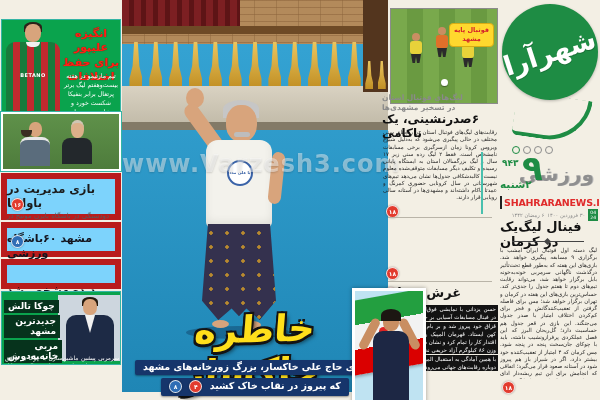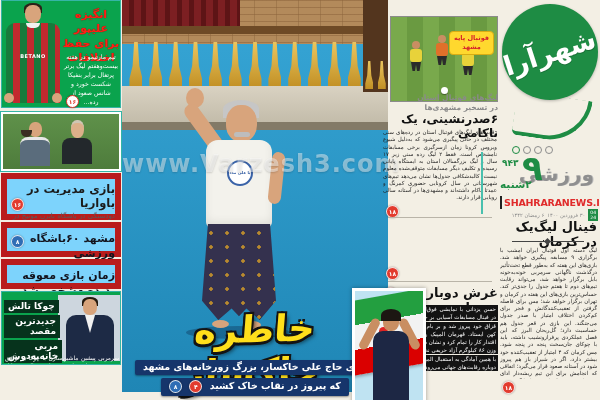--- a/index.html
+++ b/index.html
@@ -1,19 +1,19 @@
 <!DOCTYPE html>
 <html lang="fa" dir="rtl"><head>
 <meta charset="utf-8">
 <style>
   html,body{margin:0;padding:0;}
   .page{position:relative;width:600px;height:400px;background:#f3efe4;overflow:hidden;
         font-family:"DejaVu Sans",sans-serif;direction:rtl;}
   .abs{position:absolute;}
-  .c{text-align:right;}
+  .c{text-align:left;}
   .b{font-weight:bold;}
   .jt{text-align:justify;overflow:hidden;color:#1f1f1f;}
   
   .pg{width:11px;height:11px;border-radius:50%;display:inline-flex;align-items:center;justify-content:center;
       font-size:6px;font-weight:bold;color:#fff;border:1px solid rgba(255,255,255,.85);box-shadow:0 0 2px rgba(0,0,0,.4);}
   .pg.red{background:#e23b2e;} .pg.blue{background:#2f6db5;}
   .pg.wr{background:#fff;color:#e23b2e;border-color:#e23b2e;}
   .pg.wg{background:#fff;color:#0a7a3c;border-color:#fff;}
   
   .photo-main{left:122px;top:0;width:266px;height:392px;background:linear-gradient(#37a6d6,#1f86b5);}
@@ -58,21 +58,21 @@
   .wrestler{left:352px;top:288px;width:68px;height:112px;background:#bfe3f2;border:3px solid #fff;
       box-shadow:0 0 4px rgba(0,0,0,.35);z-index:6;overflow:hidden;}
   .flag{left:-14px;top:4px;width:96px;height:74px;transform:rotate(-10deg);
       background:linear-gradient(#239f40 0 33%,#f2f2f2 33% 66%,#da0000 66%);box-shadow:0 2px 3px rgba(0,0,0,.25);}
   .w-emblem{left:24px;top:36px;width:9px;height:9px;border-radius:50%;background:#da0000;opacity:.85;}
   .w-hair{left:26px;top:18px;width:20px;height:12px;border-radius:50% 50% 0 0;background:#1c1712;}
   .w-head{left:28px;top:22px;width:16px;height:18px;border-radius:45%;background:#c98e62;}
   .w-torso{left:18px;top:40px;width:36px;height:72px;border-radius:10px 10px 0 0;background:#1d2744;}
   .w-arm{width:9px;height:34px;border-radius:5px;background:#c98e62;}
   
-  .kids{left:390px;top:16px;width:108px;height:86px;border:1px solid #8b8b8b;box-sizing:border-box;
+  .kids{left:390px;top:8px;width:108px;height:96px;border:1px solid #8b8b8b;box-sizing:border-box;
       background:repeating-linear-gradient(90deg,#79a94c 0 16px,#6a9a41 16px 32px);overflow:hidden;}
   .kp{position:absolute;width:14px;}
   .kp .kh{width:8px;height:8px;border-radius:50%;background:#c98e62;margin:0 auto;}
   .kp .kb{width:12px;height:13px;border-radius:3px;margin:0 auto;}
   .kp .kl{width:10px;height:9px;margin:0 auto;background:#2b2b2b;clip-path:polygon(0 0,100% 0,85% 100%,60% 100%,50% 30%,40% 100%,15% 100%);}
   .ball{left:50px;top:70px;width:7px;height:7px;border-radius:50%;background:#fff;box-shadow:0 1px 1px rgba(0,0,0,.4);}
   .kbadge{right:3px;top:14px;background:#ffd82e;border:1px solid #d8ac14;border-radius:4px;color:#d5232a;
       font-size:6.5px;font-weight:bold;text-align:center;line-height:1.35;padding:2px 4px;}
   .mid-cap{left:382px;top:93px;width:116px;font-size:7.5px;font-weight:bold;color:#8a8a8a;line-height:1.35;}
   .mid-h1{left:382px;top:112px;width:116px;font-size:12px;color:#111;}
@@ -111,21 +111,21 @@
   .date-row{left:500px;top:209px;width:98px;display:flex;align-items:center;gap:3px;}
   .dbadge{background:#1e8c44;color:#fff;font-size:4.5px;line-height:1.15;text-align:center;padding:1px 2px;direction:ltr;}
   .dtext{font-size:5.2px;color:#8a8a8a;white-space:nowrap;}
   .r-h{left:500px;top:219px;width:97px;font-size:13px;color:#131313;}
   .r-div{left:512px;top:241px;width:72px;border-top:1px solid #444;}
   .r-div::after{content:"";position:absolute;left:33px;top:-3px;width:5px;height:5px;background:#444;transform:rotate(45deg);}
   .r-body{left:500px;top:247px;width:97px;height:132px;font-size:5.5px;line-height:1.32;}
   .r-ref{left:502px;top:381px;}
   
   .lsec{left:1px;width:120px;box-sizing:border-box;}
-  .box-maritimo{top:0;height:108px;background:#0aa34d;border:1px solid #35b5a5;}
+  .box-maritimo{top:19px;height:108px;background:#0aa34d;border:1px solid #35b5a5;}
   .m-hair{left:22px;top:2px;width:18px;height:10px;border-radius:50% 50% 0 0;background:#2b2118;}
   .m-head{left:23px;top:4px;width:16px;height:18px;border-radius:45%;background:#d8a47c;}
   .m-body{left:4px;top:22px;width:54px;height:80px;border-radius:9px 9px 0 0;
       background:repeating-linear-gradient(90deg,#187a3c 0 7px,#c22a2f 7px 14px);}
   .m-collar{left:24px;top:22px;width:14px;height:5px;background:#f1f1f1;border-radius:0 0 5px 5px;}
   .m-sponsor{left:4px;top:52px;width:54px;text-align:center;direction:ltr;color:#fff;font-size:5px;font-weight:bold;letter-spacing:.5px;}
   .m-fist{width:10px;height:10px;border-radius:50%;background:#d8a47c;}
   .m-hl{left:60px;top:7px;width:58px;text-align:center;font-weight:bold;font-size:11px;line-height:1.3;color:#ff2015;text-shadow:0 0 1px #7d0b06;}
   .m-tx{left:61px;top:52px;width:56px;text-align:center;color:#fff;font-size:6.2px;line-height:1.45;}
   .m-ref{left:64px;top:94px;}
@@ -328,33 +328,33 @@
 
   <div class="abs lsec sec-w sec-plomb c">
     <div class="s-h2 b">
       <span>مشهد ۶۰باشگاه ورزشی</span><br><span>در مشهد</span>
     </div>
     <span class="pg blue lref">۸</span>
   </div>
 
   <div class="abs lsec sec-w sec-padideh c">
     <div class="s-h2 b">
-      <span>زمان بازی معوقه</span><br><span>پدیده مشخص شد</span>
+      <br><span>پدیده مشخص شد</span>
     </div>
   </div>
 
   <div class="abs lsec box-chooka">
     <div class="abs coach">
       <div class="abs c-hair"></div>
       <div class="abs c-head"></div>
       <div class="abs c-torso"></div>
       <div class="abs c-shirt"></div>
     </div>
     <div class="abs ch-bars">
       <span>چوکا تالش</span>
-      <span>جدیدترین مقصد</span>
+      <span>جدیدترین مشهد</span>
       <span>مربی خانه‌به‌دوش</span>
     </div>
     <div class="abs ch-tx">سرمربی پیشین ماشین‌سازی با چوکا به توافق رسید. پس از شکست نماینده تالش مقابل استقلال خوزستان، علی لطیفی از سمت خود استعفا کرد و مدیران باشگاه مذاکرات خود را برای انتخاب جایگزین این مربی آغاز کردند.</div>
     <span class="abs pg wg ch-ref">۱۷</span>
   </div>
 
 </div>
 
 </body></html>

